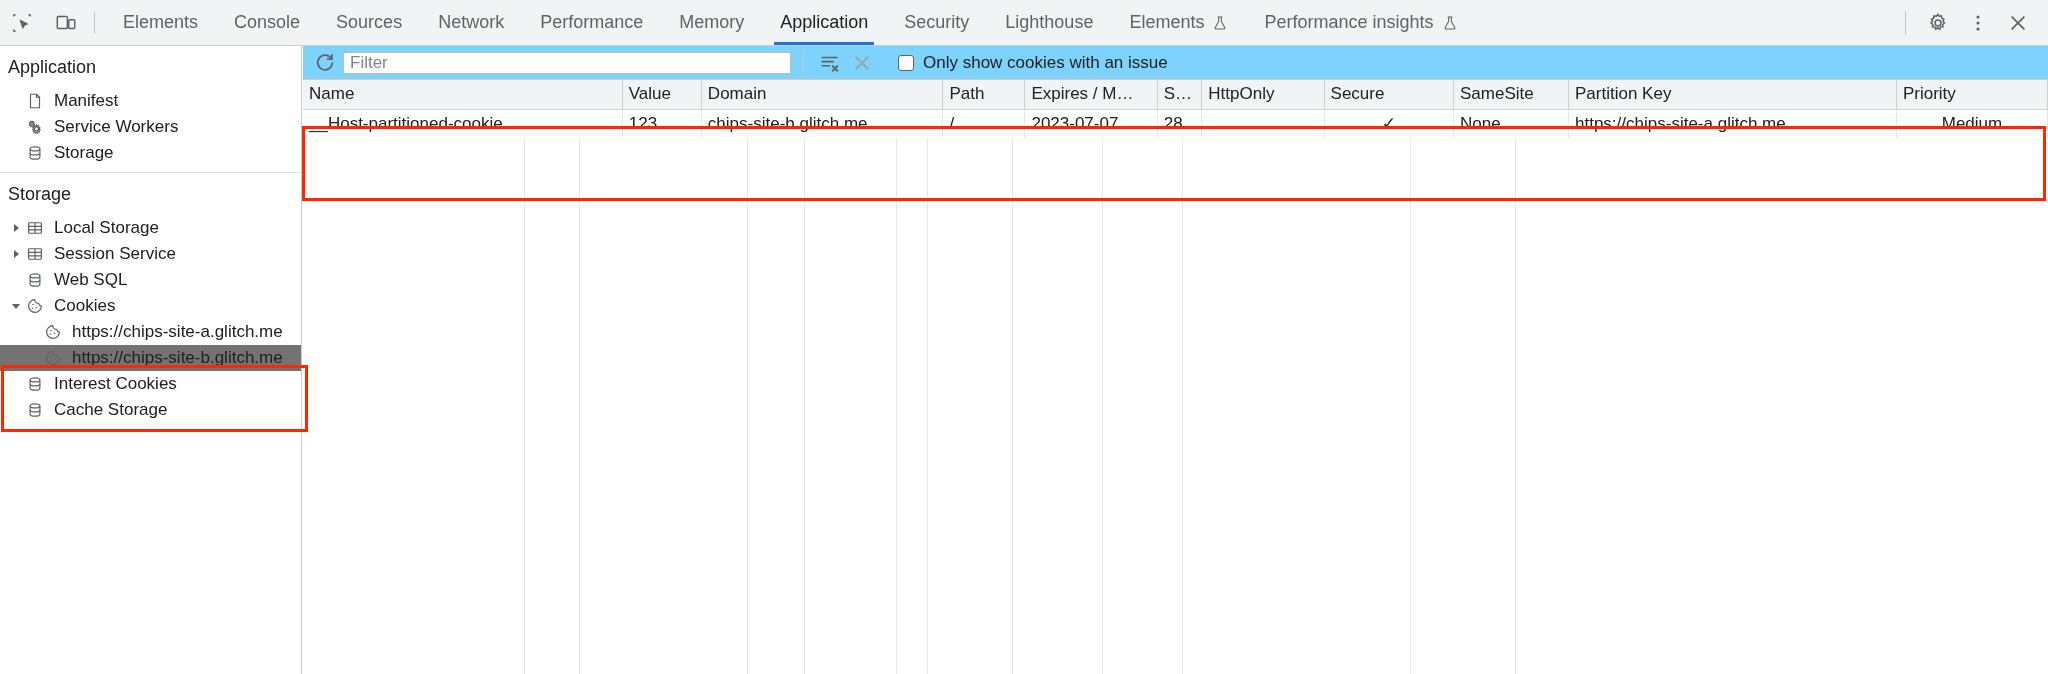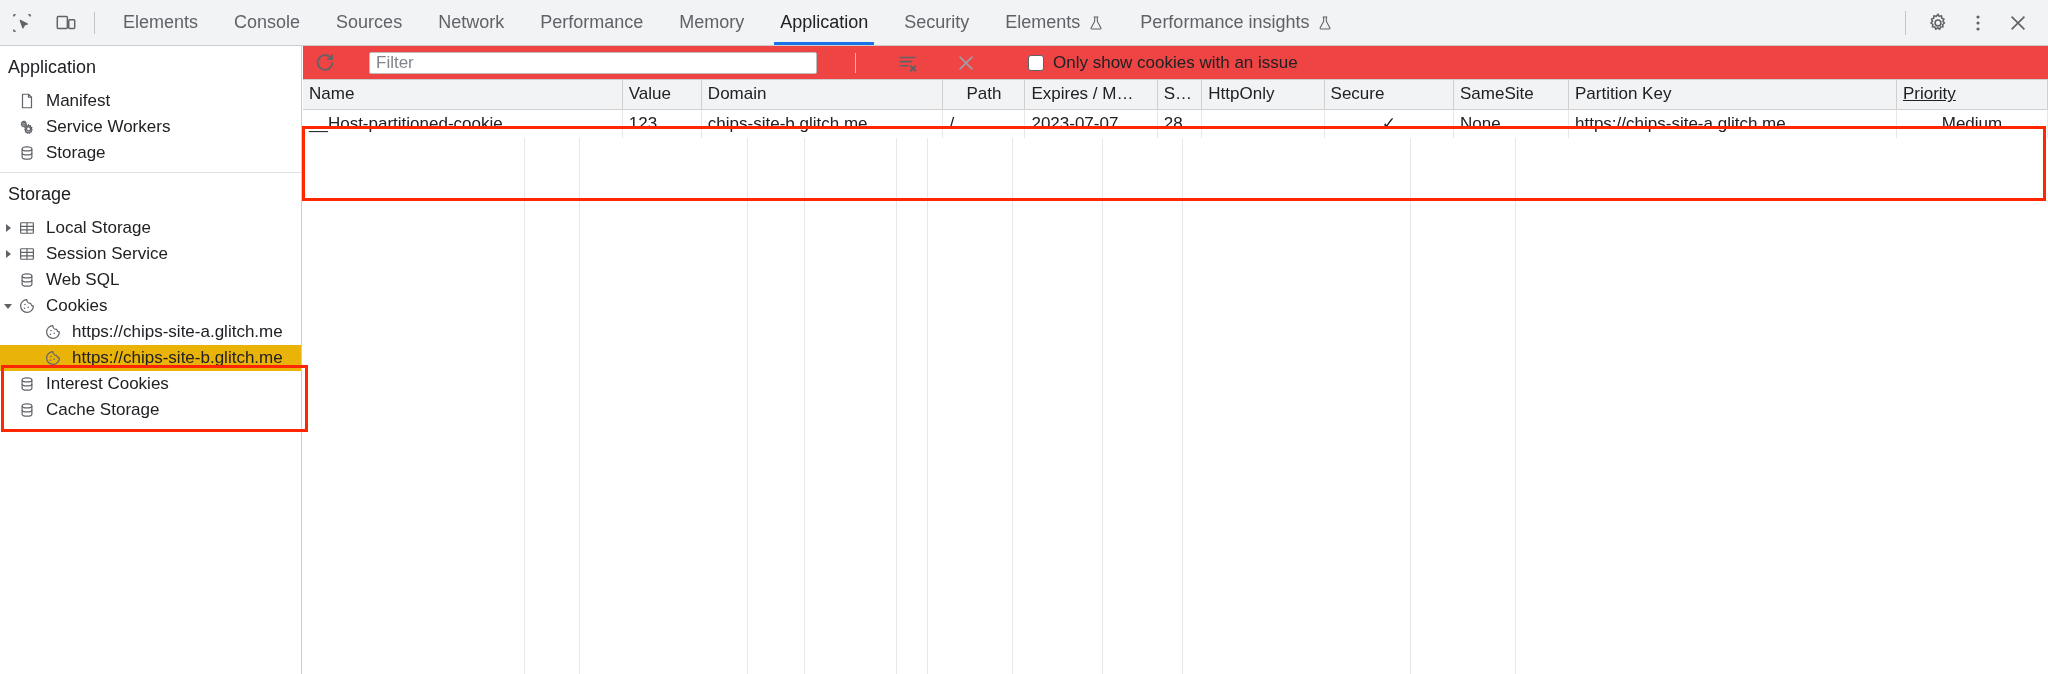--- a/index.html
+++ b/index.html
@@ -55,46 +55,45 @@
     background: #ffffff;
     border-right: 1px solid #cdcdcd;
     overflow: hidden;
   }
   .side-section-title {
     font-size: 18px; color: #202124; padding: 11px 0 10px 8px;
   }
   .side-divider { height: 1px; background: #e0e0e0; margin: 6px 0 0 0; }
   .side-item {
     display: flex; align-items: center; height: 26px;
-    font-size: 17px; color: #202124;
+    padding-left: 8px; font-size: 17px; color: #202124;
     white-space: nowrap;
   }
-  .side-item.selected { background: #eab308; }
+  .side-item.selected { background: #737373; }
   .side-item .twisty {
     width: 16px; min-width: 16px; display: flex; align-items: center; justify-content: center;
     color: #5f6368;
   }
   .side-item .twisty.empty { visibility: hidden; }
   .side-item .sicon {
     width: 22px; min-width: 22px; display: flex; align-items: center; justify-content: center;
     margin-right: 8px; color: #5f6368;
   }
   .side-item .slabel { overflow: hidden; text-overflow: ellipsis; }
   .indent-1 { padding-left: 26px; }
 
   
   .main {
     position: absolute; top: 46px; left: 303px; width: 1745px; height: 628px;
     background: #ffffff;
   }
   .filterbar {
     height: 34px; display: flex; align-items: center;
-    background: #ef4444; border-bottom: 1px solid #cdcdcd;
+    background: #7dd3fc; border-bottom: 1px solid #cdcdcd;
     padding: 0 8px;
-    gap: 26px;
   }
   .fb-icon {
     width: 28px; height: 28px; display: flex; align-items: center; justify-content: center;
     color: #5f6368; margin-right: 4px;
   }
   .filter-input {
     flex: 0 0 auto; width: 448px; height: 22px;
     border: 1px solid #bdbdbd; background: #fff; border-radius: 2px;
     font-size: 17px; color: #202124; padding: 0 6px;
     font-family: "Liberation Sans", sans-serif;
@@ -178,20 +177,23 @@
         <div class="tab">
           <span>Memory</span>
         </div>
         <div class="tab active">
           <span>Application</span>
         </div>
         <div class="tab">
           <span>Security</span>
         </div>
         <div class="tab">
+          <span>Lighthouse</span>
+        </div>
+        <div class="tab">
           <span>Elements</span>
           <span class="flask">
             <svg width="16" height="16" viewBox="0 0 24 24" fill="none" stroke="#5f6368" stroke-width="1.6" stroke-linejoin="round">
               <path d="M10 3v6.2L4.8 19a1.2 1.2 0 0 0 1 1.9h12.4a1.2 1.2 0 0 0 1-1.9L14 9.2V3"></path>
               <path d="M8.6 3h6.8"></path>
             </svg>
           </span>
         </div>
         <div class="tab">
           <span>Performance insights</span>
@@ -444,28 +446,28 @@
           <div class="colrule" style="width: 80px;"></div>
           <div class="colrule" style="width: 228px;"></div>
           <div class="colrule" style="width: 105px;"></div>
         </div>
       <table class="cookies">
         <thead>
           <tr id="header-row">
               <th style="width: 222px;">Name</th>
               <th style="width: 55px;">Value</th>
               <th style="width: 168px;">Domain</th>
-              <th style="width: 57px; text-align: center;">Path</th>
+              <th style="width: 57px;">Path</th>
               <th style="width: 92px;">Expires / M…</th>
               <th style="width: 31px;">Size</th>
               <th style="width: 85px;">HttpOnly</th>
               <th style="width: 90px;">Secure</th>
               <th style="width: 80px;">SameSite</th>
               <th style="width: 228px;">Partition Key</th>
-              <th style="width: 105px; text-decoration: underline;">Priority</th>
+              <th style="width: 105px;">Priority</th>
             </tr>
         </thead>
         <tbody id="body-rows">
             <tr>
               <td style="width: 222px;">__Host-partitioned-cookie</td>
               <td style="width: 55px;">123</td>
               <td style="width: 168px;">chips-site-b.glitch.me</td>
               <td style="width: 57px;">/</td>
               <td style="width: 92px;">2023-07-07…</td>
               <td style="width: 31px;">28</td>

